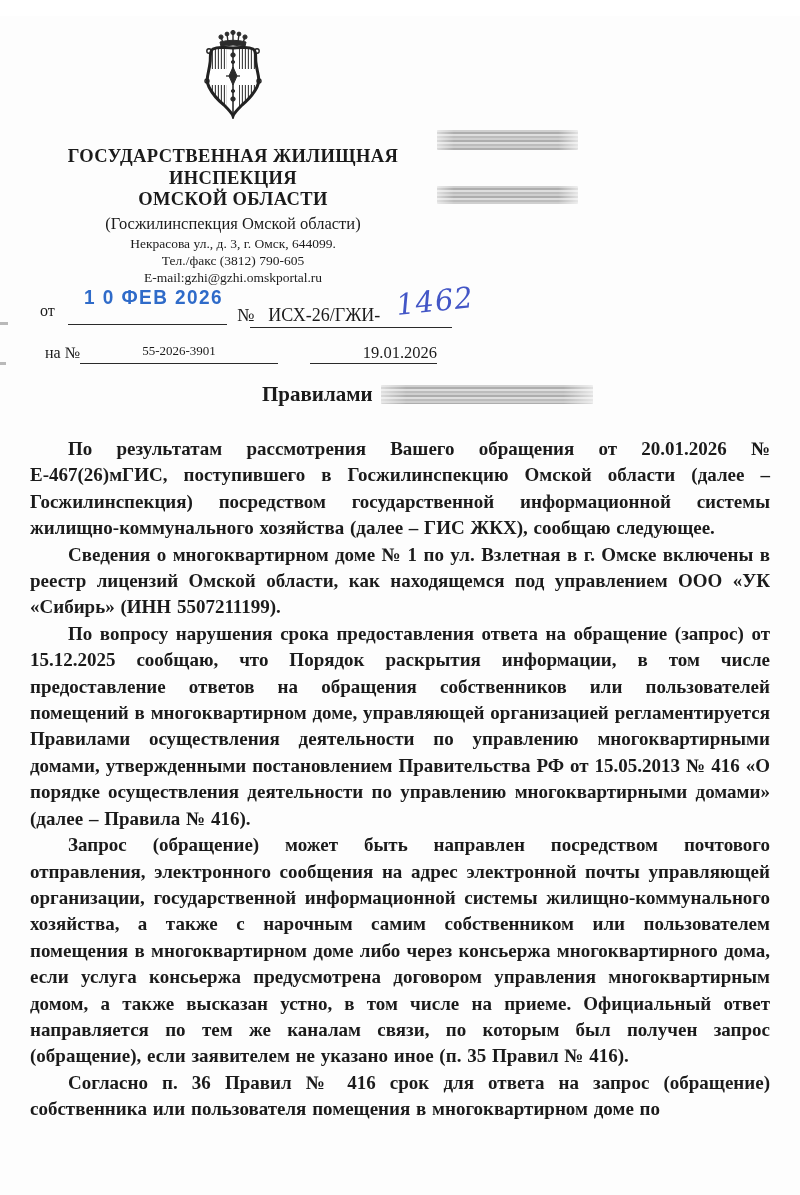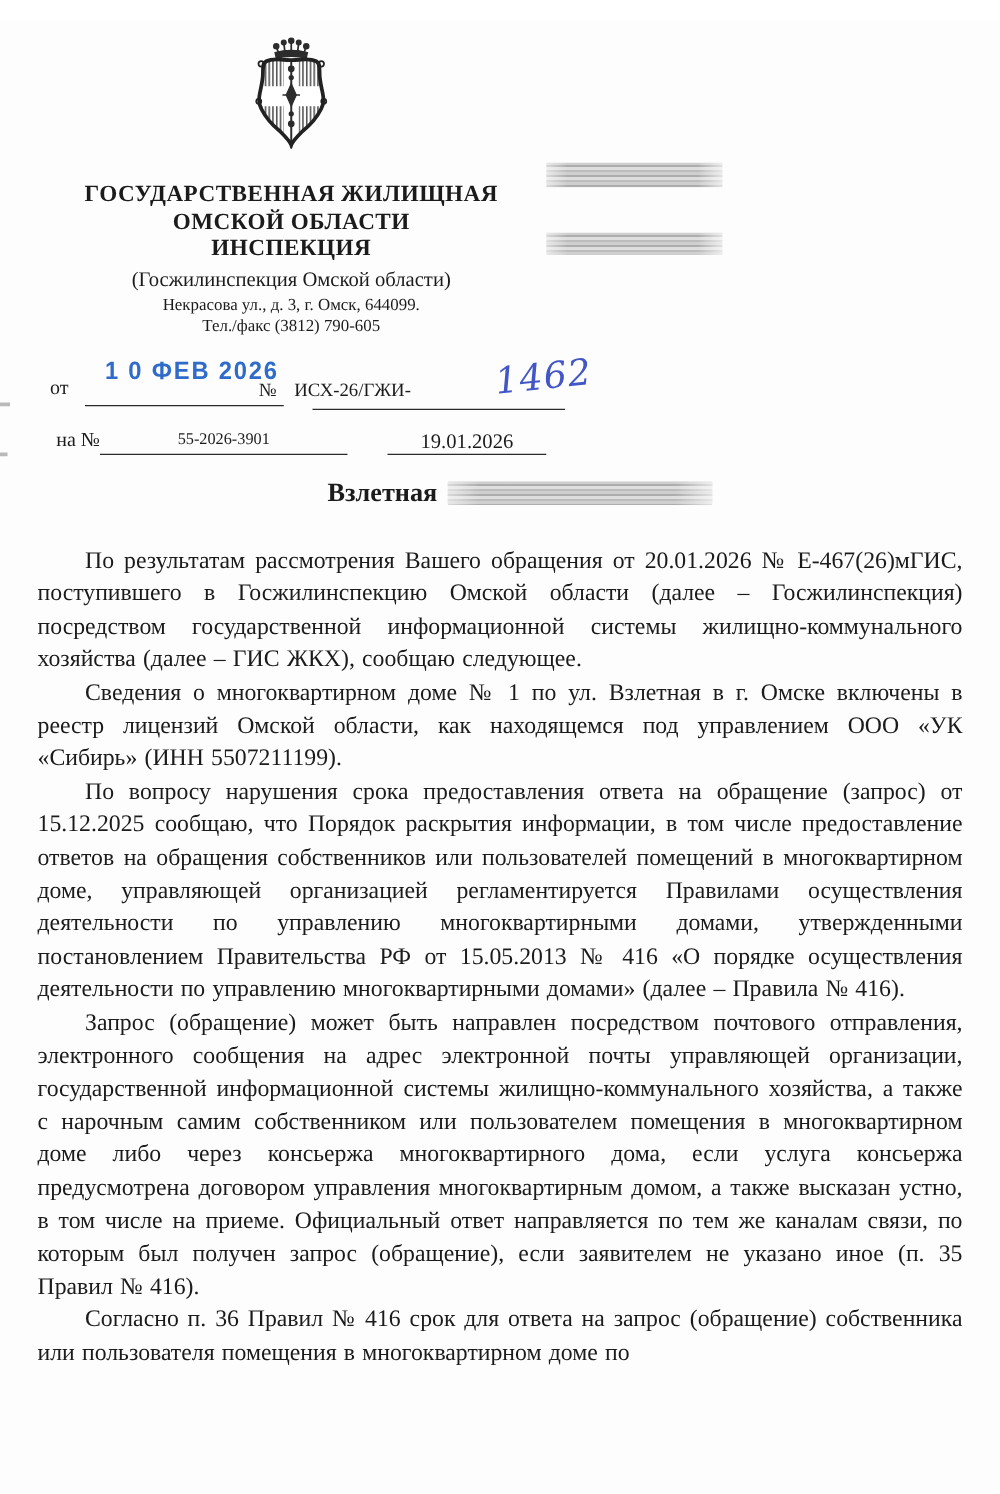--- a/index.html
+++ b/index.html
@@ -29,44 +29,44 @@
   .ref-label{position:absolute;font-size:16px;}
   .from-label{left:40px;top:286px;text-align:right;}
   .stamp{
     position:absolute;left:84px;top:270px;
     font-family:"Liberation Sans",sans-serif;font-weight:bold;font-size:20px;
     color:#2f6bc9;letter-spacing:1.5px;transform:scaleX(.95);transform-origin:left;
     white-space:nowrap;
   }
   .rule{position:absolute;border-bottom:1.6px solid #2a2a2a;height:0;}
   .rule1{left:68px;top:308px;width:159px;}
-  .num-line{position:absolute;left:207px;top:289px;font-size:15px;white-space:nowrap;}
+  .num-line{position:absolute;left:237px;top:289px;font-size:18px;white-space:nowrap;}
   .num-line .no{margin-right:14px;}
   .handwritten{
     position:absolute;left:396px;top:268px;
     font-family:"DejaVu Serif",serif;font-style:italic;font-size:29px;
     color:#4356c6;transform:rotate(-6deg);letter-spacing:1px;
   }
   .rule2{left:250px;top:311px;width:202px;}
   .reply-label{left:45px;top:328px;}
   .reply-number{position:absolute;left:80px;top:327px;width:198px;text-align:center;font-size:13px;}
   .rule3{left:80px;top:347px;width:198px;}
-  .reply-date{position:absolute;left:310px;top:327px;width:127px;text-align:center;font-size:16.5px;}
+  .reply-date{position:absolute;left:310px;top:327px;width:127px;text-align:right;font-size:16.5px;}
   .rule4{left:310px;top:347px;width:127px;}
   .edge-mark{position:absolute;left:0;height:3px;background:#b9b9b9;}
   
   .salutation{position:absolute;left:262px;top:366px;font-size:21px;font-weight:bold;white-space:nowrap;}
   .bar3{display:inline-block;width:212px;height:19px;margin-left:8px;vertical-align:-3px;}
   
   .body-text{
     position:absolute;left:30px;top:420px;width:740px;
     font-size:19px;line-height:26.4px;text-align:justify;
     word-spacing:1px;
   }
-  .body-text p{margin:0;text-indent:38px;}
+  .body-text p{margin:0;text-indent:38px;font-weight:bold;}
 </style>
 </head>
 <body>
 
 <div class="page">
 
   <svg class="coat" viewBox="0 0 68 90" aria-hidden="true">
     <defs>
       <pattern id="vh" width="3" height="4" patternUnits="userSpaceOnUse">
         <rect width="3" height="4" fill="#ffffff"></rect>
@@ -110,25 +110,26 @@
 
     <path d="M14,20 C10,22 12,28 11,34 C10,44 6,50 10,58 C14,66 20,72 25,76 C29,80 33,84 34,87 C35,84 39,80 43,76 C48,72 54,66 58,58 C62,50 58,44 57,34 C56,28 58,22 54,20 C48,17 44,19 34,19 C24,19 20,17 14,20 Z" fill="none" stroke="#222222" stroke-width="3"></path>
     <circle cx="10" cy="22" r="2.2" fill="none" stroke="#222" stroke-width="1.4"></circle>
     <circle cx="58" cy="22" r="2.2" fill="none" stroke="#222" stroke-width="1.4"></circle>
     <circle cx="8" cy="52" r="2" fill="none" stroke="#222" stroke-width="1.4"></circle>
     <circle cx="60" cy="52" r="2" fill="none" stroke="#222" stroke-width="1.4"></circle>
   </svg>
 
   <div class="letterhead">
     <div class="org-line">ГОСУДАРСТВЕННАЯ ЖИЛИЩНАЯ</div>
+    <div class="org-line">ИНСПЕКЦИЯ</div>
     <div class="org-line">ОМСКОЙ ОБЛАСТИ</div>
-    <div class="org-line">ИНСПЕКЦИЯ</div>
     <div class="org-short">(Госжилинспекция Омской области)</div>
     <div class="contact">Некрасова ул., д. 3, г. Омск, 644099.</div>
     <div class="contact">Тел./факс (3812) 790-605</div>
+    <div class="contact">E-mail:gzhi@gzhi.omskportal.ru</div>
   </div>
 
   <div class="redact bar1"></div>
   <div class="redact bar2"></div>
 
   <span class="ref-label from-label">от</span>
   <span class="stamp">1 0 ФЕВ 2026</span>
   <div class="rule rule1"></div>
 
   <span class="num-line"><span class="no">№</span><span>ИСХ-26/ГЖИ-</span></span>
@@ -137,21 +138,21 @@
 
   <span class="ref-label reply-label">на №</span>
   <span class="reply-number">55-2026-3901</span>
   <div class="rule rule3"></div>
   <span class="reply-date">19.01.2026</span>
   <div class="rule rule4"></div>
 
   <div class="edge-mark" style="top:306px;width:8px;"></div>
   <div class="edge-mark" style="top:346px;width:6px;"></div>
 
-  <div class="salutation"><span>Взлетная</span><span class="redact bar3"></span></div>
+  <div class="salutation"><span>Правилами</span><span class="redact bar3"></span></div>
 
   <div class="body-text">
     <p>По результатам рассмотрения Вашего обращения от 20.01.2026 № Е-467(26)мГИС, поступившего в Госжилинспекцию Омской области (далее – Госжилинспекция) посредством государственной информационной системы жилищно-коммунального хозяйства (далее – ГИС ЖКХ), сообщаю следующее.</p>
     <p>Сведения о многоквартирном доме № 1 по ул. Взлетная в г. Омске включены в реестр лицензий Омской области, как находящемся под управлением ООО «УК «Сибирь» (ИНН 5507211199).</p>
     <p>По вопросу нарушения срока предоставления ответа на обращение (запрос) от 15.12.2025 сообщаю, что Порядок раскрытия информации, в том числе предоставление ответов на обращения собственников или пользователей помещений в многоквартирном доме, управляющей организацией регламентируется Правилами осуществления деятельности по управлению многоквартирными домами, утвержденными постановлением Правительства РФ от 15.05.2013 № 416 «О порядке осуществления деятельности по управлению многоквартирными домами» (далее – Правила № 416).</p>
     <p>Запрос (обращение) может быть направлен посредством почтового отправления, электронного сообщения на адрес электронной почты управляющей организации, государственной информационной системы жилищно-коммунального хозяйства, а также с нарочным самим собственником или пользователем помещения в многоквартирном доме либо через консьержа многоквартирного дома, если услуга консьержа предусмотрена договором управления многоквартирным домом, а также высказан устно, в том числе на приеме. Официальный ответ направляется по тем же каналам связи, по которым был получен запрос (обращение), если заявителем не указано иное (п. 35 Правил № 416).</p>
     <p>Согласно п. 36 Правил № 416 срок для ответа на запрос (обращение) собственника или пользователя помещения в многоквартирном доме по</p>
   </div>
 
 </div>

